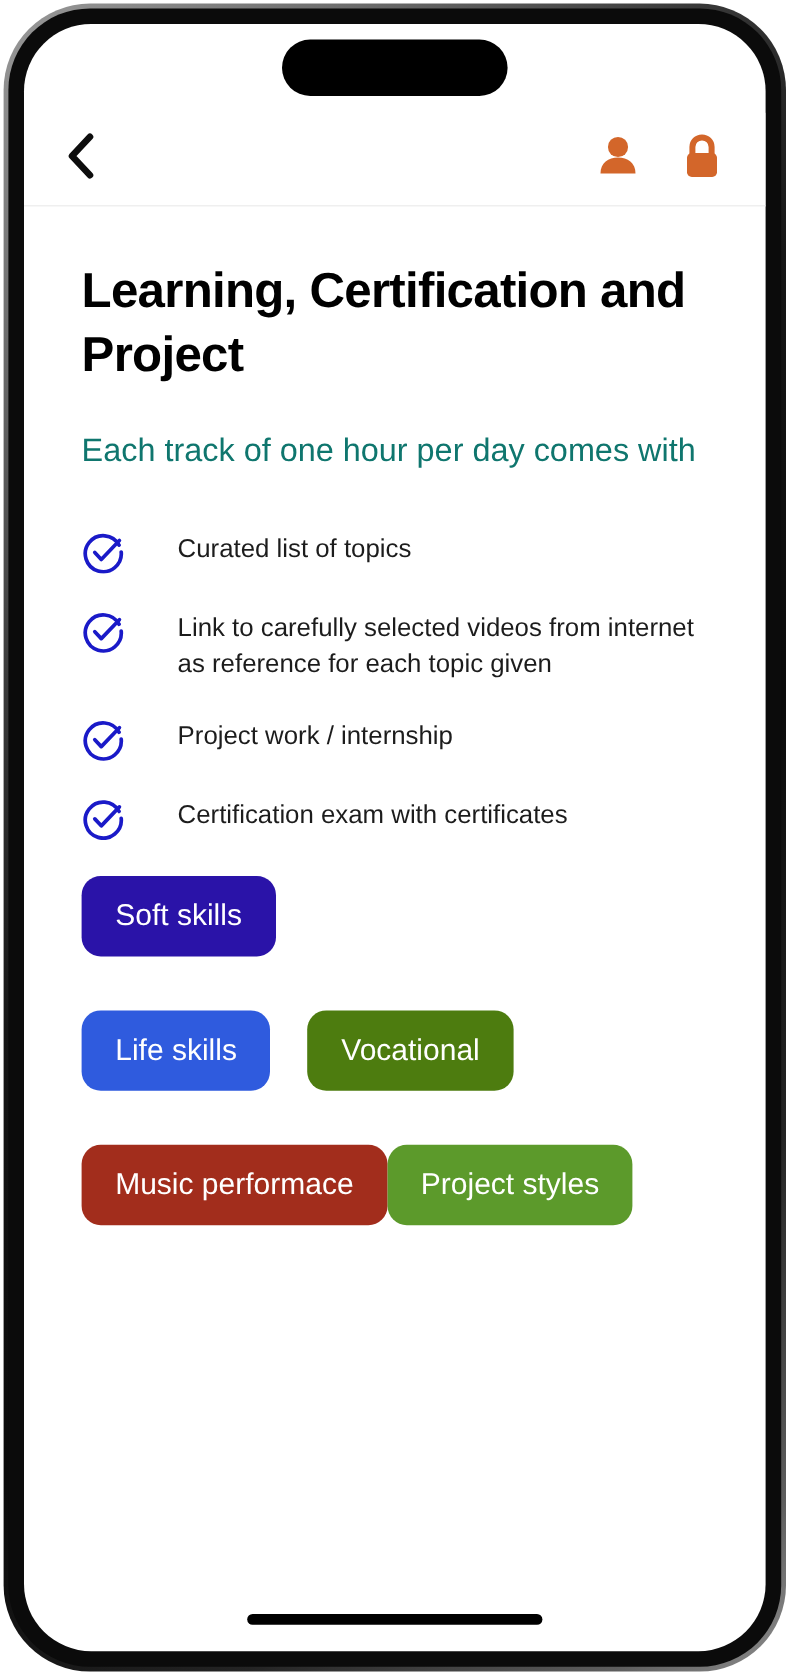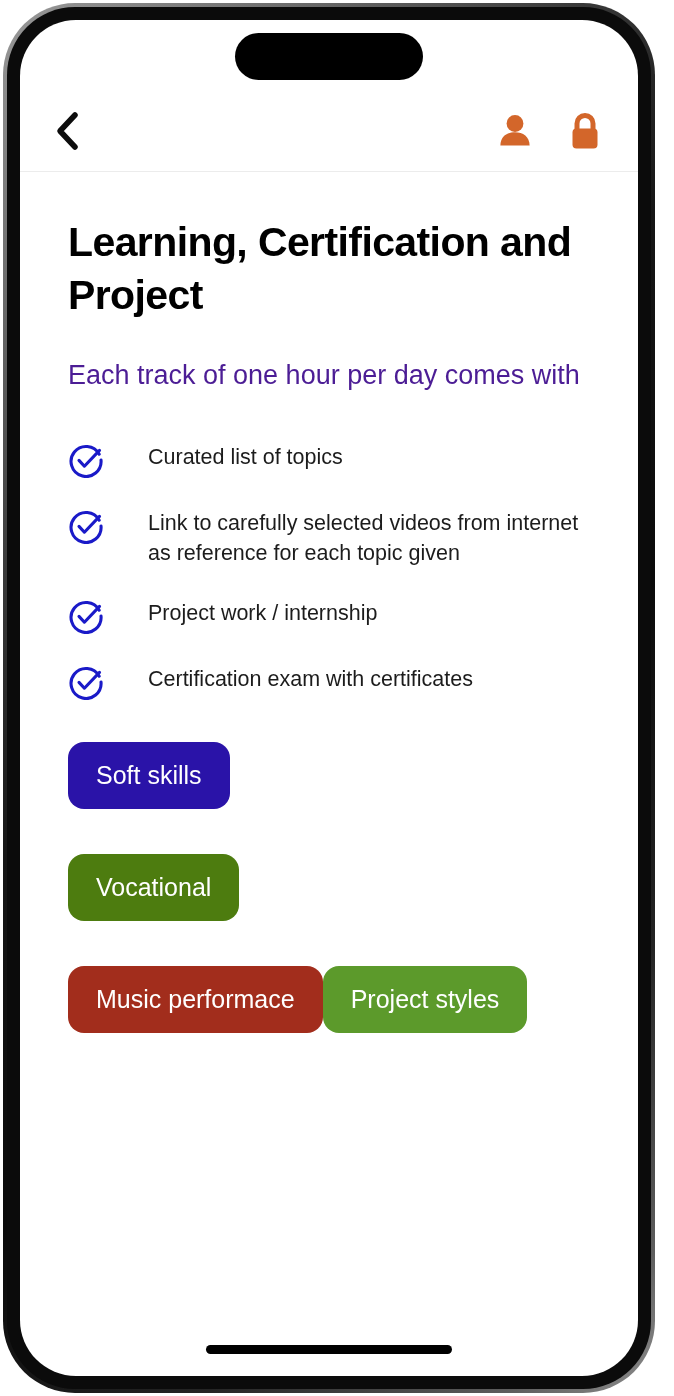--- a/index.html
+++ b/index.html
@@ -80,21 +80,21 @@
     line-height:53px;
     font-weight:bold;
     letter-spacing:-0.6px;
     color:#000;
     max-width:560px;
   }
   #subtitle{
     margin-top:36px;
     font-size:27px;
     line-height:34px;
-    color:#4c1d95;
+    color:#0f766e;
     font-weight:400;
   }
 
   
   #feature-list{ margin-top:48px; }
   .feature-item{
     display:flex;
     align-items:flex-start;
     margin-bottom:28px;
     margin-top:16px;
@@ -232,24 +232,25 @@
               </svg>
             </span>
             <span class="feature-text">Certification exam with certificates</span>
           </div>
 
         </div>
 
         <div id="category-rows">
 
           <div class="cat-row row-1">
-            <button class="cat-btn" style="background: rgb(42, 19, 168); margin-top: 12px;">Soft skills</button>
+            <button class="cat-btn" style="background: rgb(42, 19, 168);">Soft skills</button>
           </div>
 
           <div class="cat-row row-2">
+            <button class="cat-btn" style="background: rgb(47, 91, 222);">Life skills</button>
             <button class="cat-btn" style="background: #4d7c0f; text-align: center;">Vocational</button>
           </div>
 
           <div class="cat-row row-3">
             <button class="cat-btn" style="background: rgb(162, 45, 28);">Music performace</button>
             <button class="cat-btn" style="background: rgb(92, 154, 43);">Project styles</button>
           </div>
 
         </div>
       </div>

